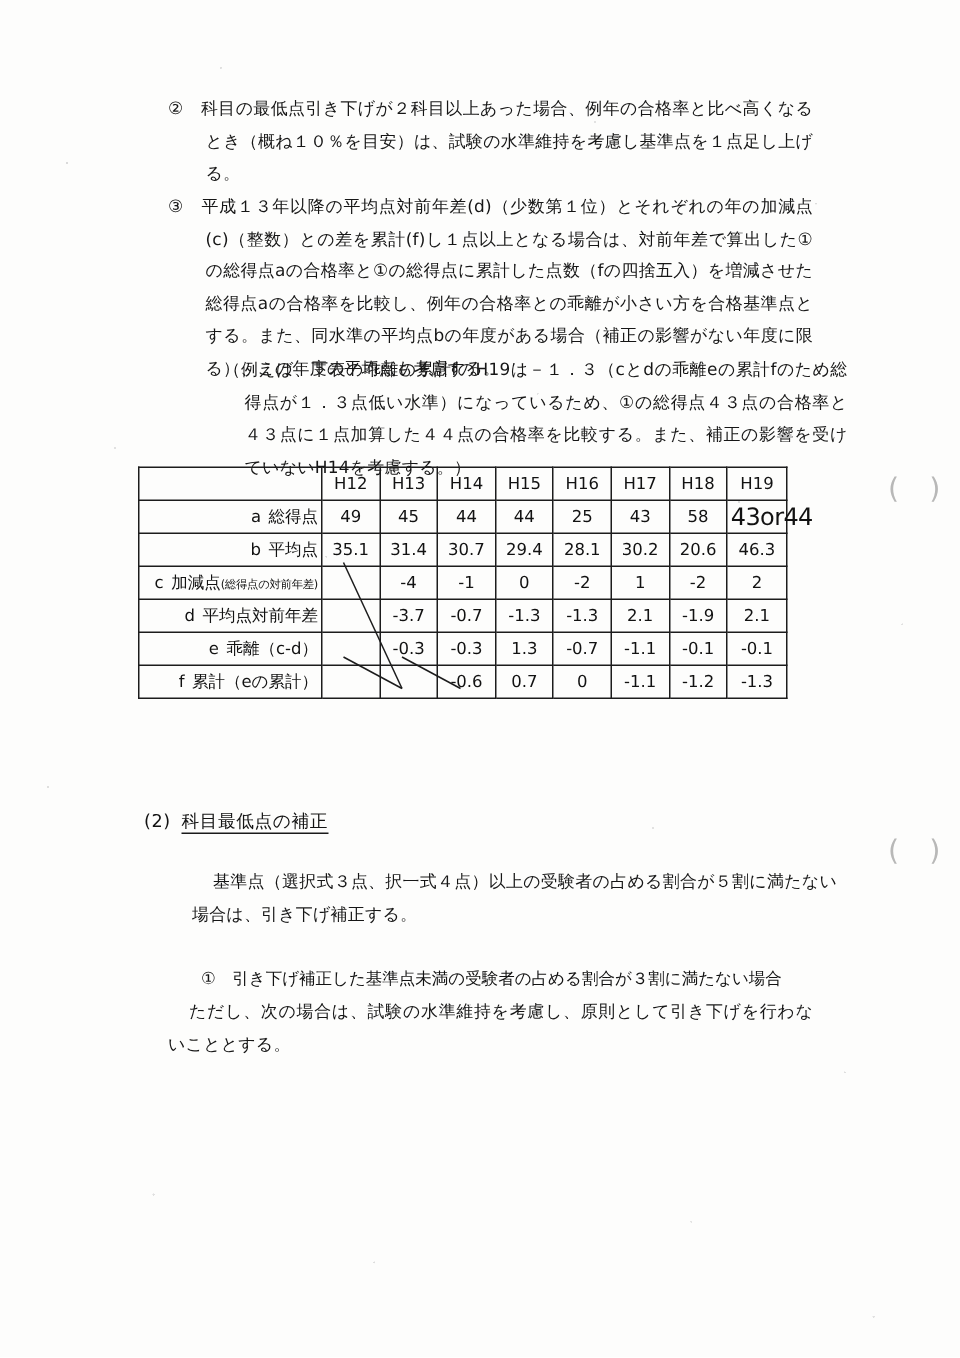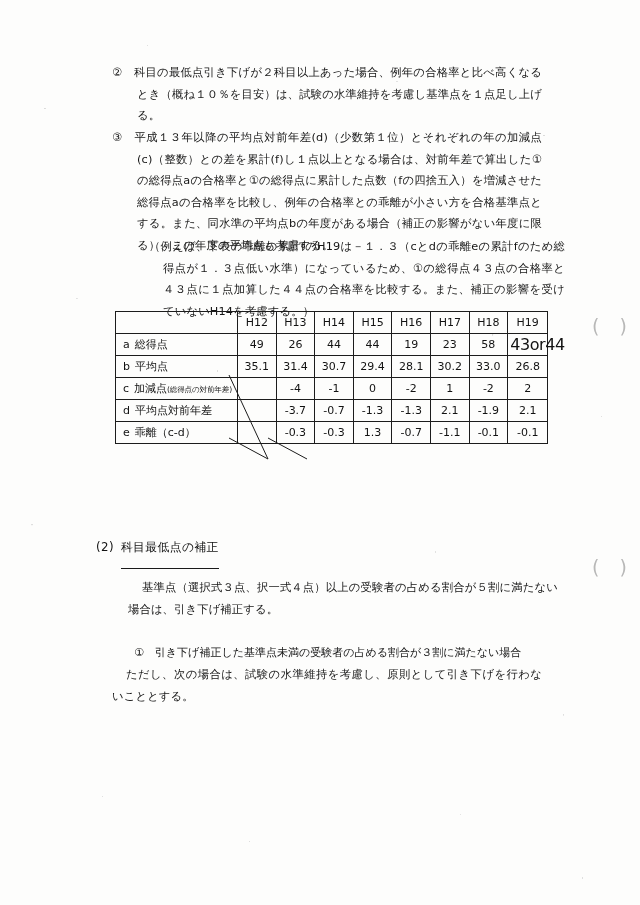--- a/index.html
+++ b/index.html
@@ -75,42 +75,42 @@
     text-indent: -25px;
   }
   .hang2 {
     padding-left: 14px;
     text-indent: -14px;
   }
 
   
   #tablewrap {
     position: absolute;
-    left: 115px;
+    left: 92px;
     top: 311px;
     width: 431px;
   }
   table.grid {
     border-collapse: collapse;
     width: 431px;
     table-layout: fixed;
     font-size: 11px;
     color: #121212;
   }
   table.grid td, table.grid th {
     border: 1px solid #1c1c1c;
     height: 21px;
     padding: 0 2px;
     text-align: center;
     vertical-align: middle;
     font-weight: normal;
     background: transparent;
   }
   table.grid td.rowlab {
-    text-align: left;
+    text-align: right;
     padding-left: 7px;
     white-space: nowrap;
     margin-top: 12px;
   }
   td.rowlab .lab-key { margin-right: 5px; }
   td.rowlab .small { font-size: 7.6px; letter-spacing: -.2px; }
   td.blank { position: relative; }
 
   col.c-lab  { width: 122px; }
   col.c-data { width: 38.6px; }
@@ -131,21 +131,21 @@
     position: absolute;
     left: 96px;
     top: 540px;
     font-size: 11.8px;
     letter-spacing: .4px;
     color: #131313;
   }
   .sec2-head .num { margin-right: 7px; }
   .sec2-head .title {
     border-bottom: 1px solid #1a1a1a;
-    padding-bottom: 14px;
+    padding-bottom: 1px;
   }
 
   .blk-4 { position: absolute; left: 128px; top: 577px; width: 430px; }
   .blk-5 { position: absolute; left: 112px; top: 620px; width: 430px; }
   .blk-items { position: absolute; left: 134px; top: 642px; width: 410px; }
   .blk-items p { margin: 0; font-size: 11px; line-height: 21.6px; }
 
   
   .margin-mark {
     position: absolute;
@@ -200,39 +200,39 @@
             <th>H17</th>
             <th>H18</th>
             <th>H19</th>
           </tr>
         </thead>
         <tbody>
 
           <tr>
             <td class="rowlab"><span class="lab-key">a</span><span>総得点</span></td>
             <td>49</td>
-            <td>26</td>
+            <td>45</td>
             <td>44</td>
             <td>44</td>
-            <td>19</td>
-            <td>23</td>
+            <td>25</td>
+            <td>43</td>
             <td>58</td>
             <td style="font-size:16px;letter-spacing:-.4px;">43or44</td>
           </tr>
 
           <tr>
             <td class="rowlab"><span class="lab-key">b</span><span>平均点</span></td>
             <td>35.1</td>
             <td>31.4</td>
             <td>30.7</td>
             <td>29.4</td>
             <td>28.1</td>
             <td>30.2</td>
-            <td>33.0</td>
-            <td>26.8</td>
+            <td>20.6</td>
+            <td>46.3</td>
           </tr>
 
           <tr>
             <td class="rowlab"><span class="lab-key">c</span><span>加減点</span><span class="small">(総得点の対前年差)</span></td>
             <td class="blank"></td>
             <td>-4</td>
             <td>-1</td>
             <td>0</td>
             <td>-2</td>
             <td>1</td>
@@ -257,20 +257,31 @@
             <td class="blank"></td>
             <td>-0.3</td>
             <td>-0.3</td>
             <td>1.3</td>
             <td>-0.7</td>
             <td>-1.1</td>
             <td>-0.1</td>
             <td>-0.1</td>
           </tr>
 
+          <tr>
+            <td class="rowlab"><span class="lab-key">f</span><span>累計（eの累計）</span></td>
+            <td class="blank"></td>
+            <td class="blank"></td>
+            <td>-0.6</td>
+            <td>0.7</td>
+            <td>0</td>
+            <td>-1.1</td>
+            <td>-1.2</td>
+            <td>-1.3</td>
+          </tr>
         </tbody>
       </table>
     </div>
 
     <svg class="diag" viewBox="0 0 431 160">
 
       <line x1="122" y1="64" x2="161" y2="148" stroke="#1c1c1c" stroke-width="1"></line>
 
       <line x1="122" y1="127" x2="161" y2="148" stroke="#1c1c1c" stroke-width="1"></line>
       <line x1="161" y1="127" x2="200" y2="148" stroke="#1c1c1c" stroke-width="1"></line>

